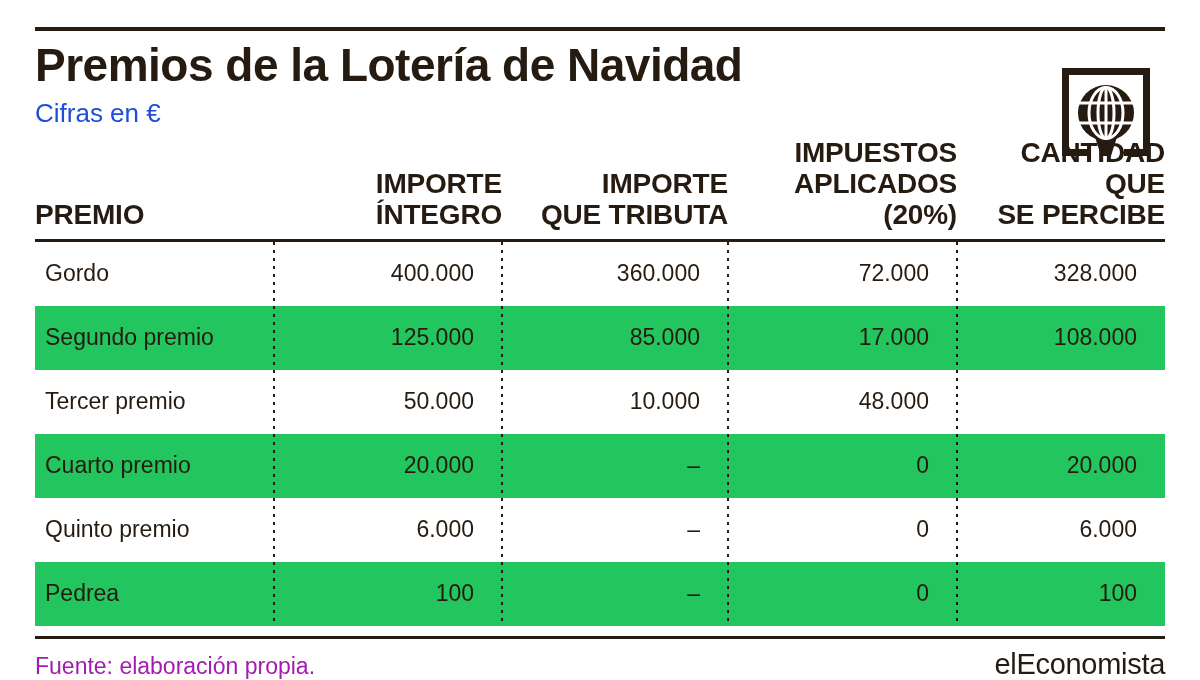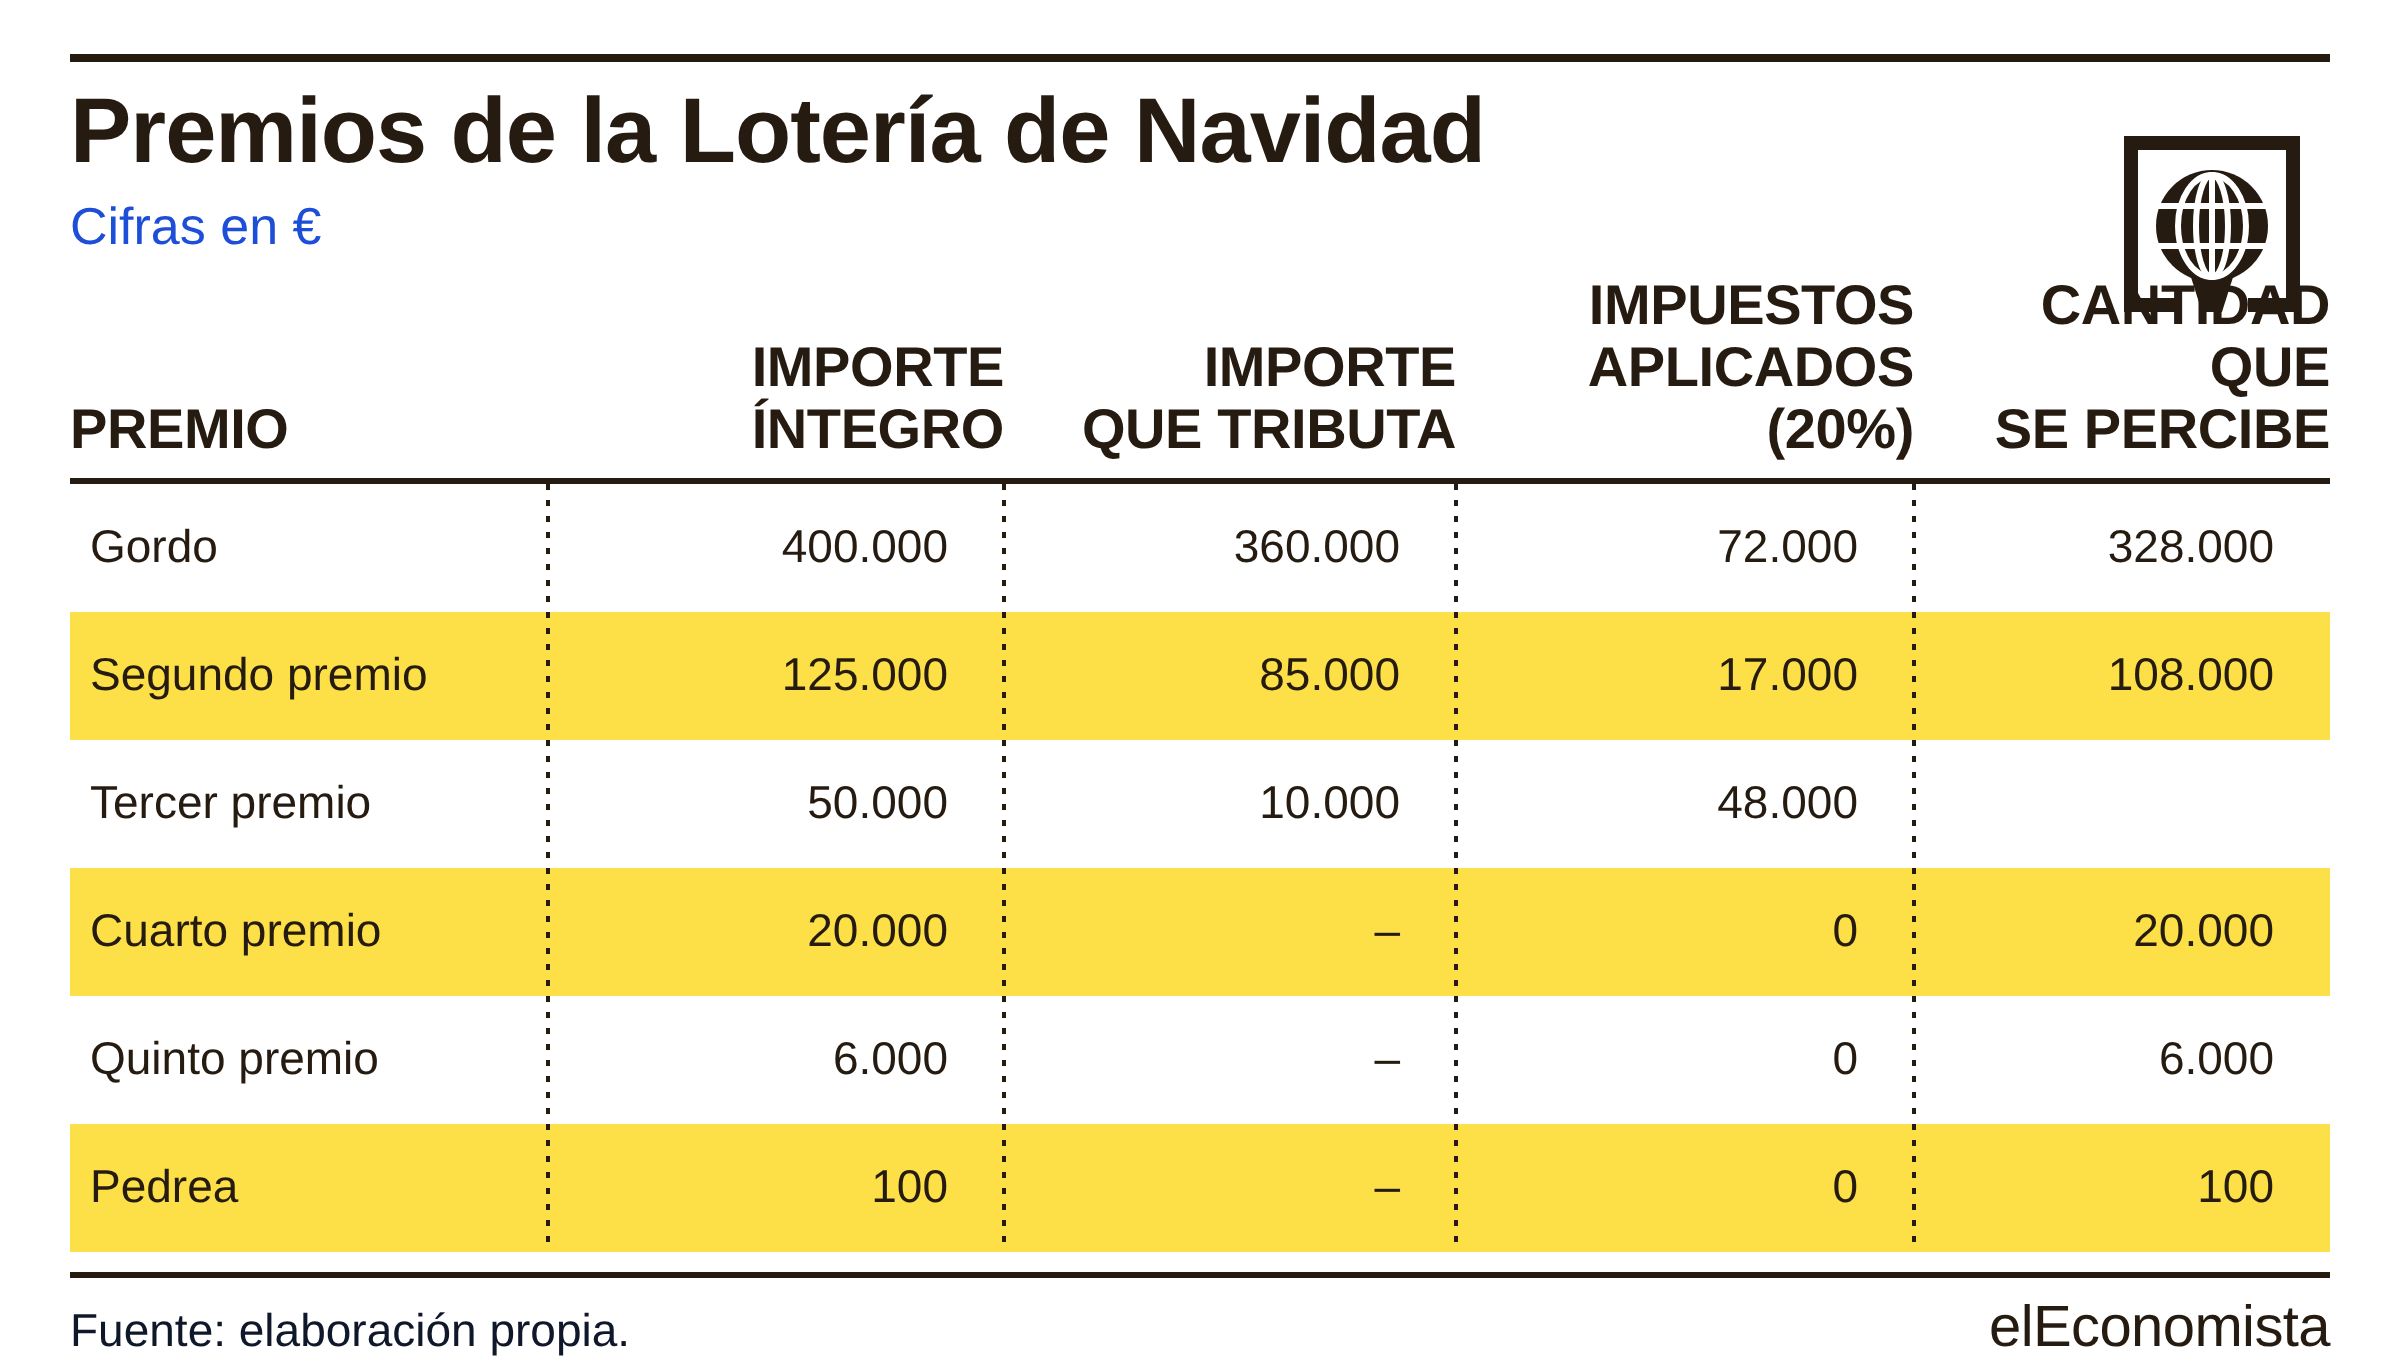--- a/index.html
+++ b/index.html
@@ -53,21 +53,21 @@
     font-weight: 700;
     line-height: 1.12;
     text-align: right;
     white-space: pre-line;
     letter-spacing: -0.2px;
   }
   .th.first { text-align: left; align-self: end; margin-top: 32px; }
 
   .tbody { position: relative; }
   .trow { height: 64px; align-items: center; }
-  .trow.alt { background: #fde047; }
+  .trow.alt { background: #22c55e; }
   .td {
     font-size: 23px;
     font-weight: 400;
     text-align: right;
     padding-right: 28px;
     color: #261b11;
   }
   .td.first { text-align: left; padding-left: 10px; padding-right: 0; }
 
   .col-sep {
@@ -82,21 +82,21 @@
   .sep-4 { left: 921px; }
 
   .bottom-rule { margin-top: 10px; height: 3px; background: #261b11; }
 
   .footer {
     margin-top: 9px;
     display: flex;
     justify-content: space-between;
     align-items: baseline;
   }
-  .source-note { font-size: 23px; color: #0f172a; }
+  .source-note { font-size: 23px; color: #a21caf; }
   .brand { font-size: 29px; color: #261b11; letter-spacing: -0.3px; }
 </style>
 </head>
 <body>
 
 <div class="wrap">
 
   <div class="top-rule"></div>
 
   <h1 class="page-title">Premios de la Lotería de Navidad</h1>

